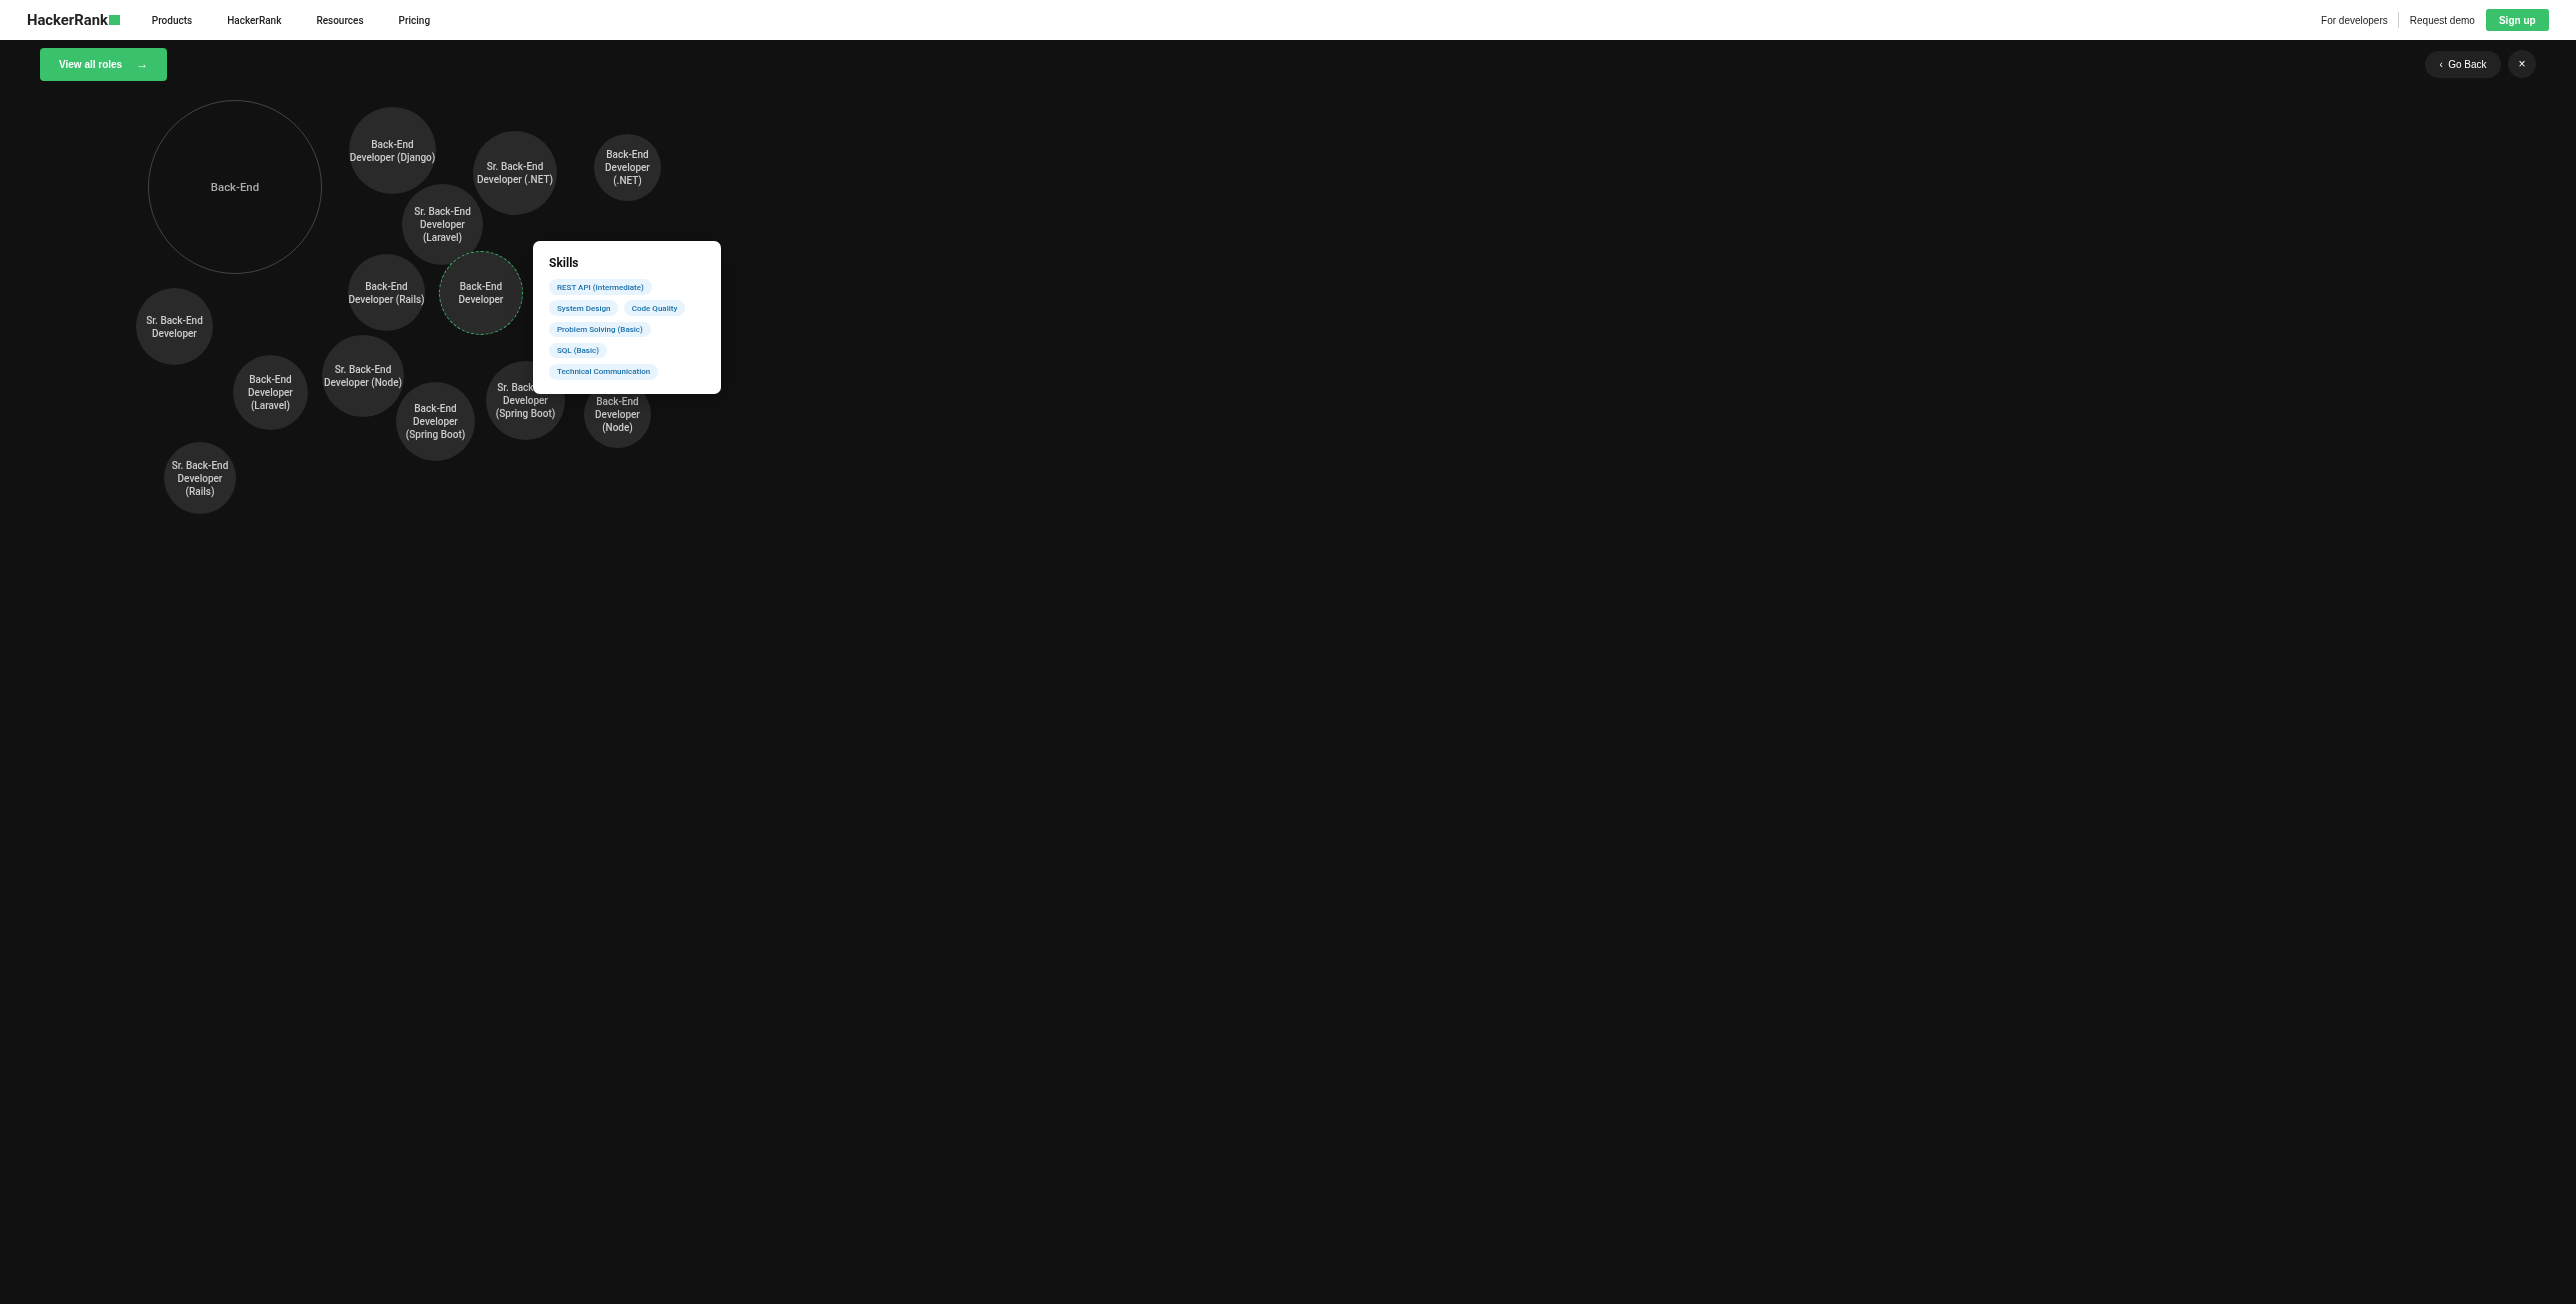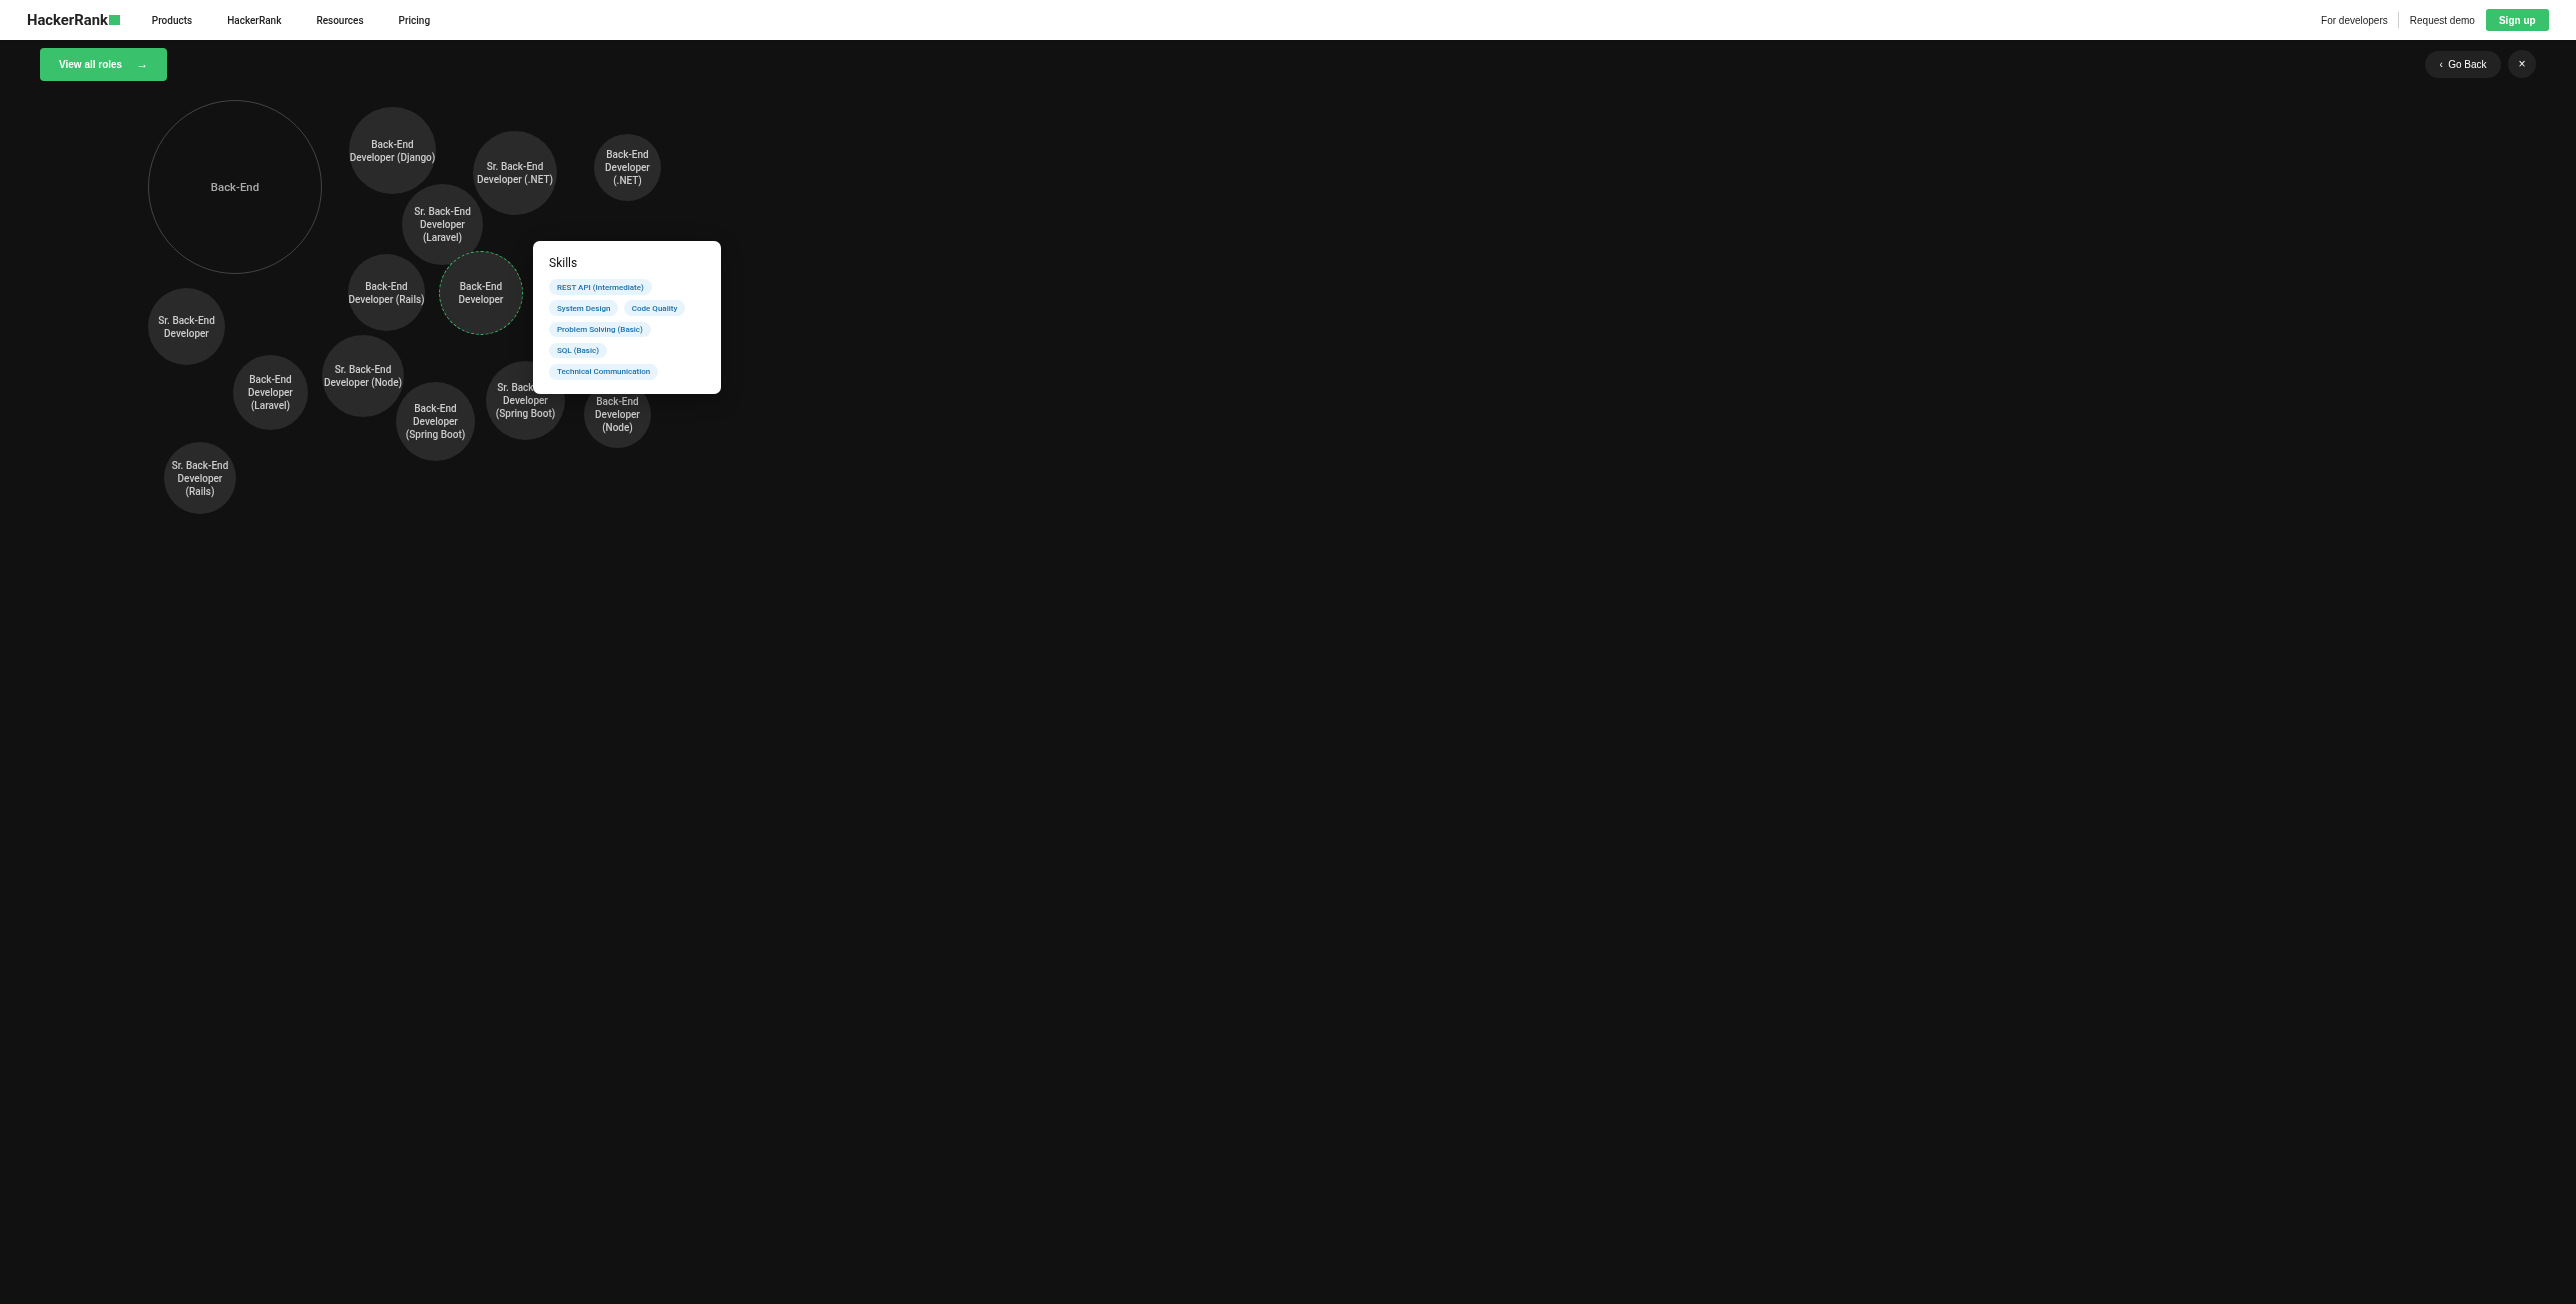--- a/index.html
+++ b/index.html
@@ -205,21 +205,21 @@
       background: #fff;
       color: #222;
       border-radius: 6.7px;
       padding: 14.8px 16px;
       width: 188px;
       box-shadow: 0 5.4px 21.5px rgba(0,0,0,0.3);
       z-index: 20;
     }
     .skills-popup h3 {
       font-size: 12px;
-      font-weight: 400;
+      font-weight: 700;
       margin-bottom: 9.4px;
       color: #111;
     }
     .skill-tags {
       display: flex;
       flex-wrap: wrap;
       gap: 5.4px;
     }
     .skill-tag {
       background: #e8f4fd;
@@ -292,21 +292,21 @@
     </div>
 
     <div class="bubble" style="width:77px;height:77px;top:214px;left:332px;margin-left:16px;">
       <span>Back-End Developer (Rails)</span>
     </div>
 
     <div class="bubble backend-developer-selected" style="width:84px;height:84px;top:211px;left:439px;">
       <span>Back-End Developer</span>
     </div>
 
-    <div class="bubble" style="width:77px;height:77px;top:248px;left:148px;align-items:center;">
+    <div class="bubble" style="width:77px;height:77px;top:248px;left:136px;align-items:center;">
       <span>Sr. Back-End Developer</span>
     </div>
 
     <div class="bubble" style="width:75px;height:75px;top:315px;left:233px;">
       <span>Back-End Developer (Laravel)</span>
     </div>
 
     <div class="bubble" style="width:82px;height:82px;top:295px;left:322px;">
       <span>Sr. Back-End Developer (Node)</span>
     </div>

